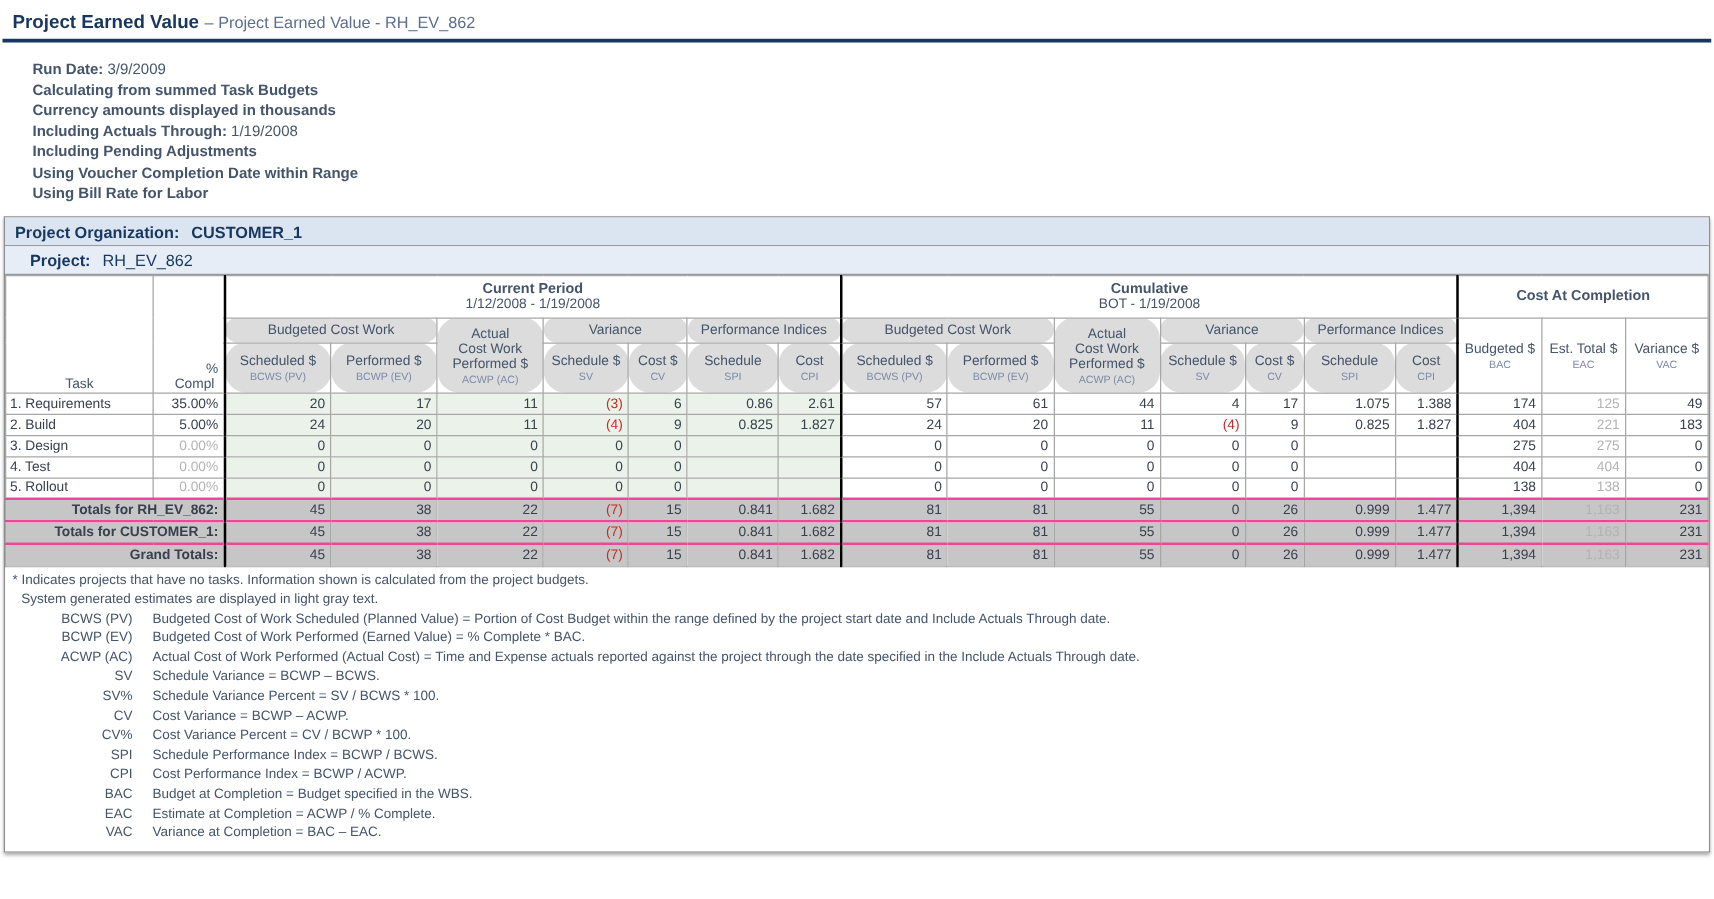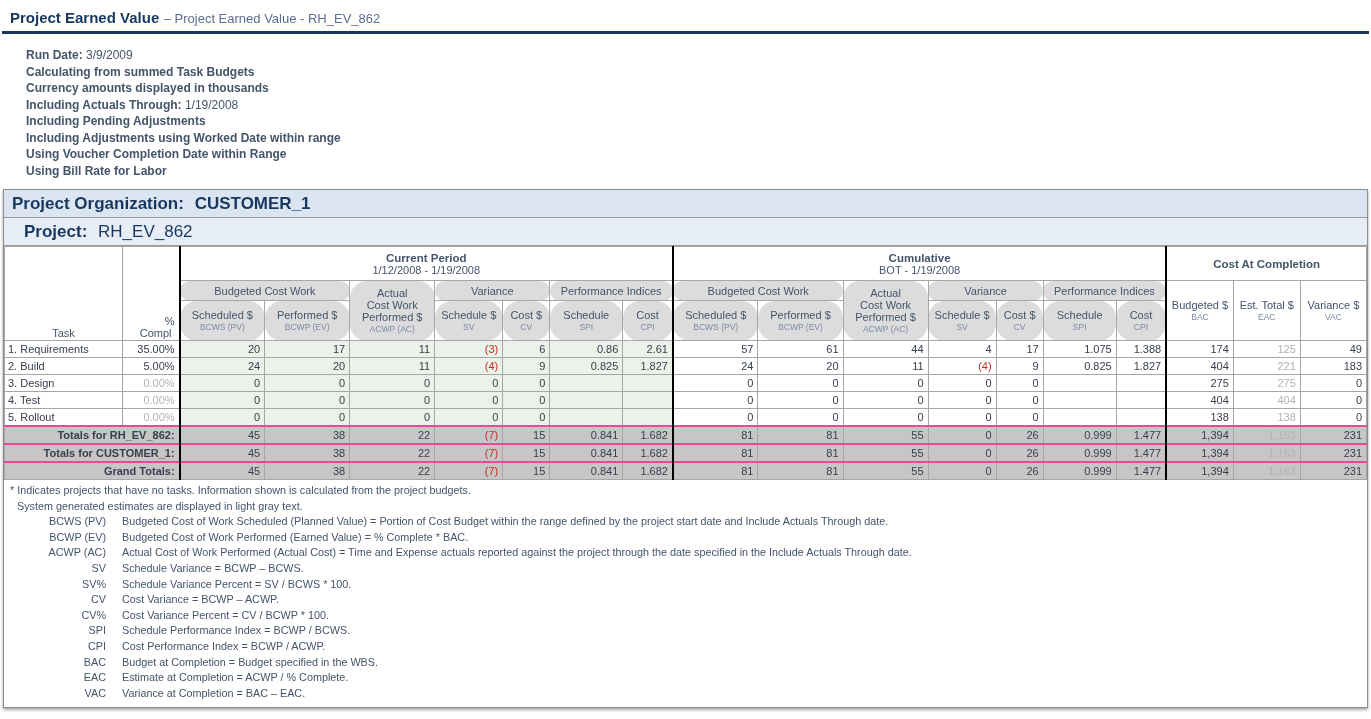--- a/index.html
+++ b/index.html
@@ -13,21 +13,21 @@
   .title-rule { height:3px; background:#17375E; margin:3px 2px 0 2px; }
 
   
   .info-block { margin:13px 0 0 26px; }
   .info-line { font-size:12px; color:#44546A; line-height:16.5px; white-space:nowrap; }
   .info-line .lbl { font-weight:bold; }
   .info-line .val { font-weight:normal; }
 
   
   .report { margin:10px 3px 0 3px; border:1px solid #8c8c8c; box-shadow:0 2px 3px rgba(0,0,0,0.35); background:#fff; }
-  .bar { padding:4px 8px 3px 8px; font-size:17px; color:#17375E; border-bottom:1px solid #9a9a9a; white-space:nowrap; }
+  .bar { padding:4px 8px 3px 8px; font-size:13px; color:#17375E; border-bottom:1px solid #9a9a9a; white-space:nowrap; }
   .bar .lbl { font-weight:bold; }
   .bar1 { background:#DBE5F1; }
   .bar1 .val { font-weight:bold; padding-left:6px; }
   .bar2 { background:#E7EDF6;padding-left:20px; }
   .bar2 .val { font-weight:normal; padding-left:6px; }
 
   
   table { border-collapse:collapse; table-layout:fixed; width:100%; font-size:11px; color:#38404E; }
   th, td { border:1px solid #A6A6A6; padding:1px 4px; overflow:hidden; }
   thead th { font-weight:normal; color:#44546A;border-radius:17px; }
@@ -73,21 +73,20 @@
   <span class="title-rest">– Project Earned Value - RH_EV_862</span>
 </div>
 <div class="title-rule"></div>
 
 <div class="info-block">
     <div class="info-line"><span class="lbl">Run Date:</span><span class="val"> 3/9/2009</span></div>
     <div class="info-line"><span class="lbl">Calculating from summed Task Budgets</span></div>
     <div class="info-line"><span class="lbl">Currency amounts displayed in thousands</span></div>
     <div class="info-line"><span class="lbl">Including Actuals Through:</span><span class="val"> 1/19/2008</span></div>
     <div class="info-line"><span class="lbl">Including Pending Adjustments</span></div>
-    <div class="info-line"><span class="lbl">Including Adjustments using Worked Date within range</span></div>
     <div class="info-line"><span class="lbl">Using Voucher Completion Date within Range</span></div>
     <div class="info-line"><span class="lbl">Using Bill Rate for Labor</span></div>
   </div>
 
 <div class="report">
   <div class="bar bar1">
     <span class="lbl">Project Organization:</span>
     <span class="val">CUSTOMER_1</span>
   </div>
   <div class="bar bar2">

